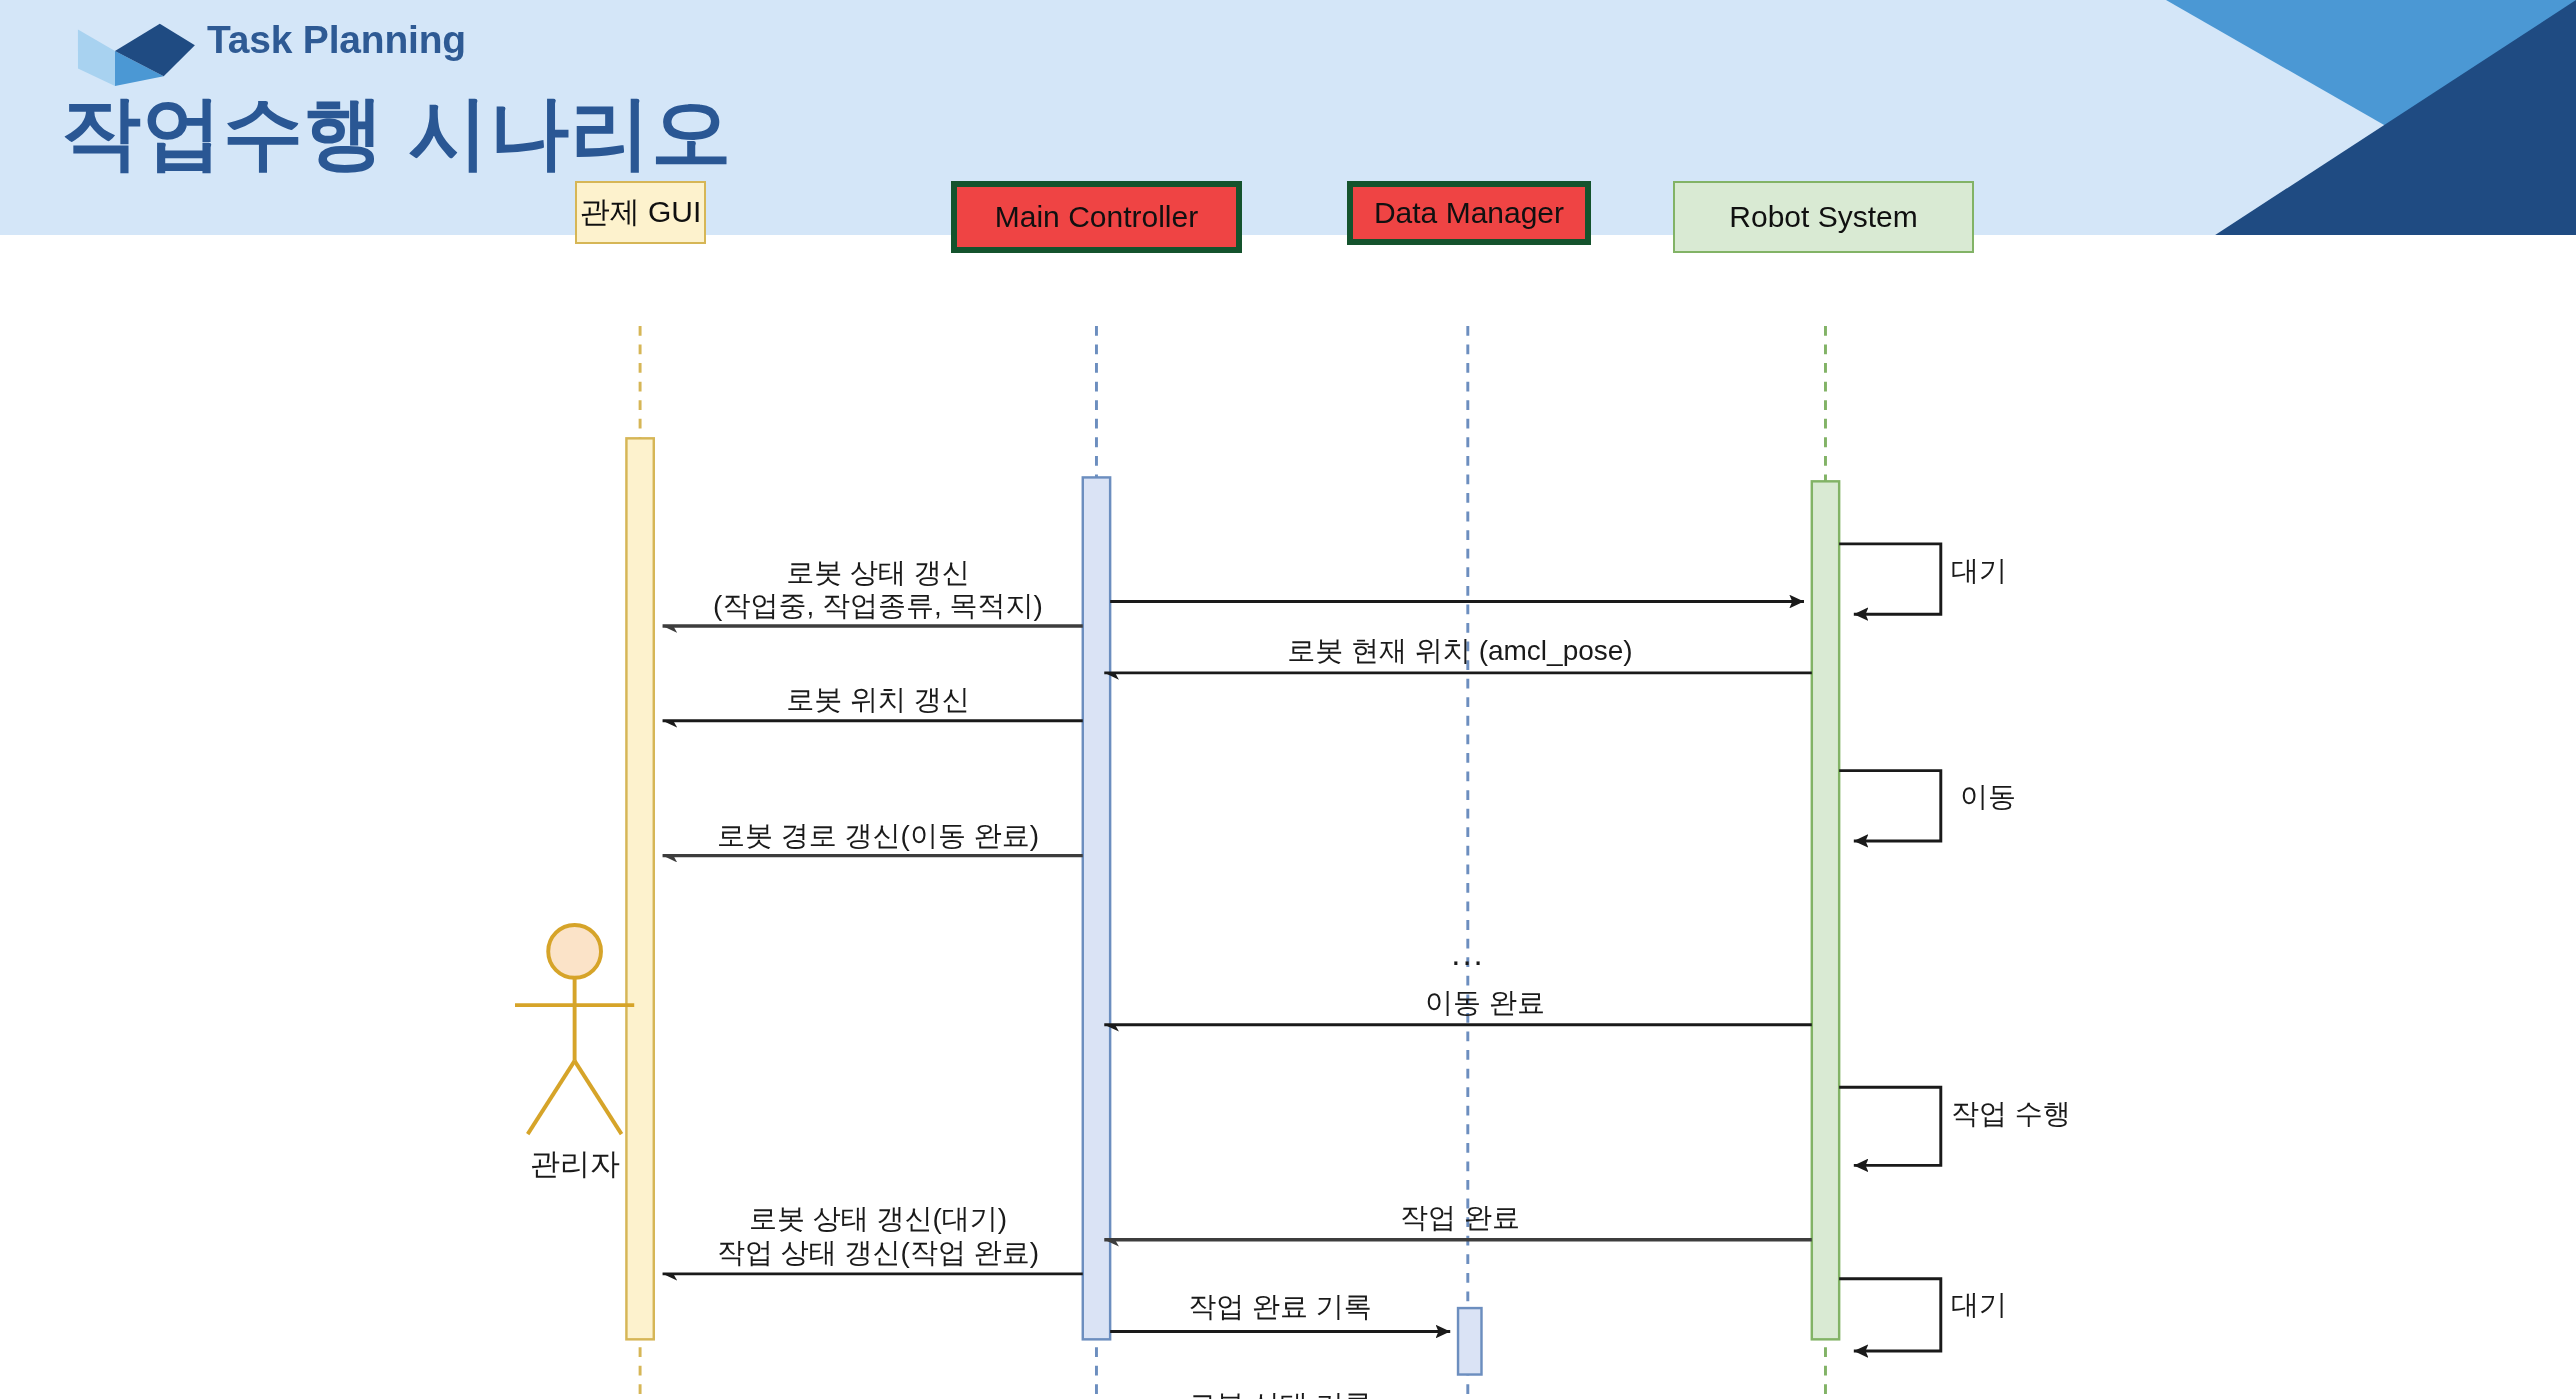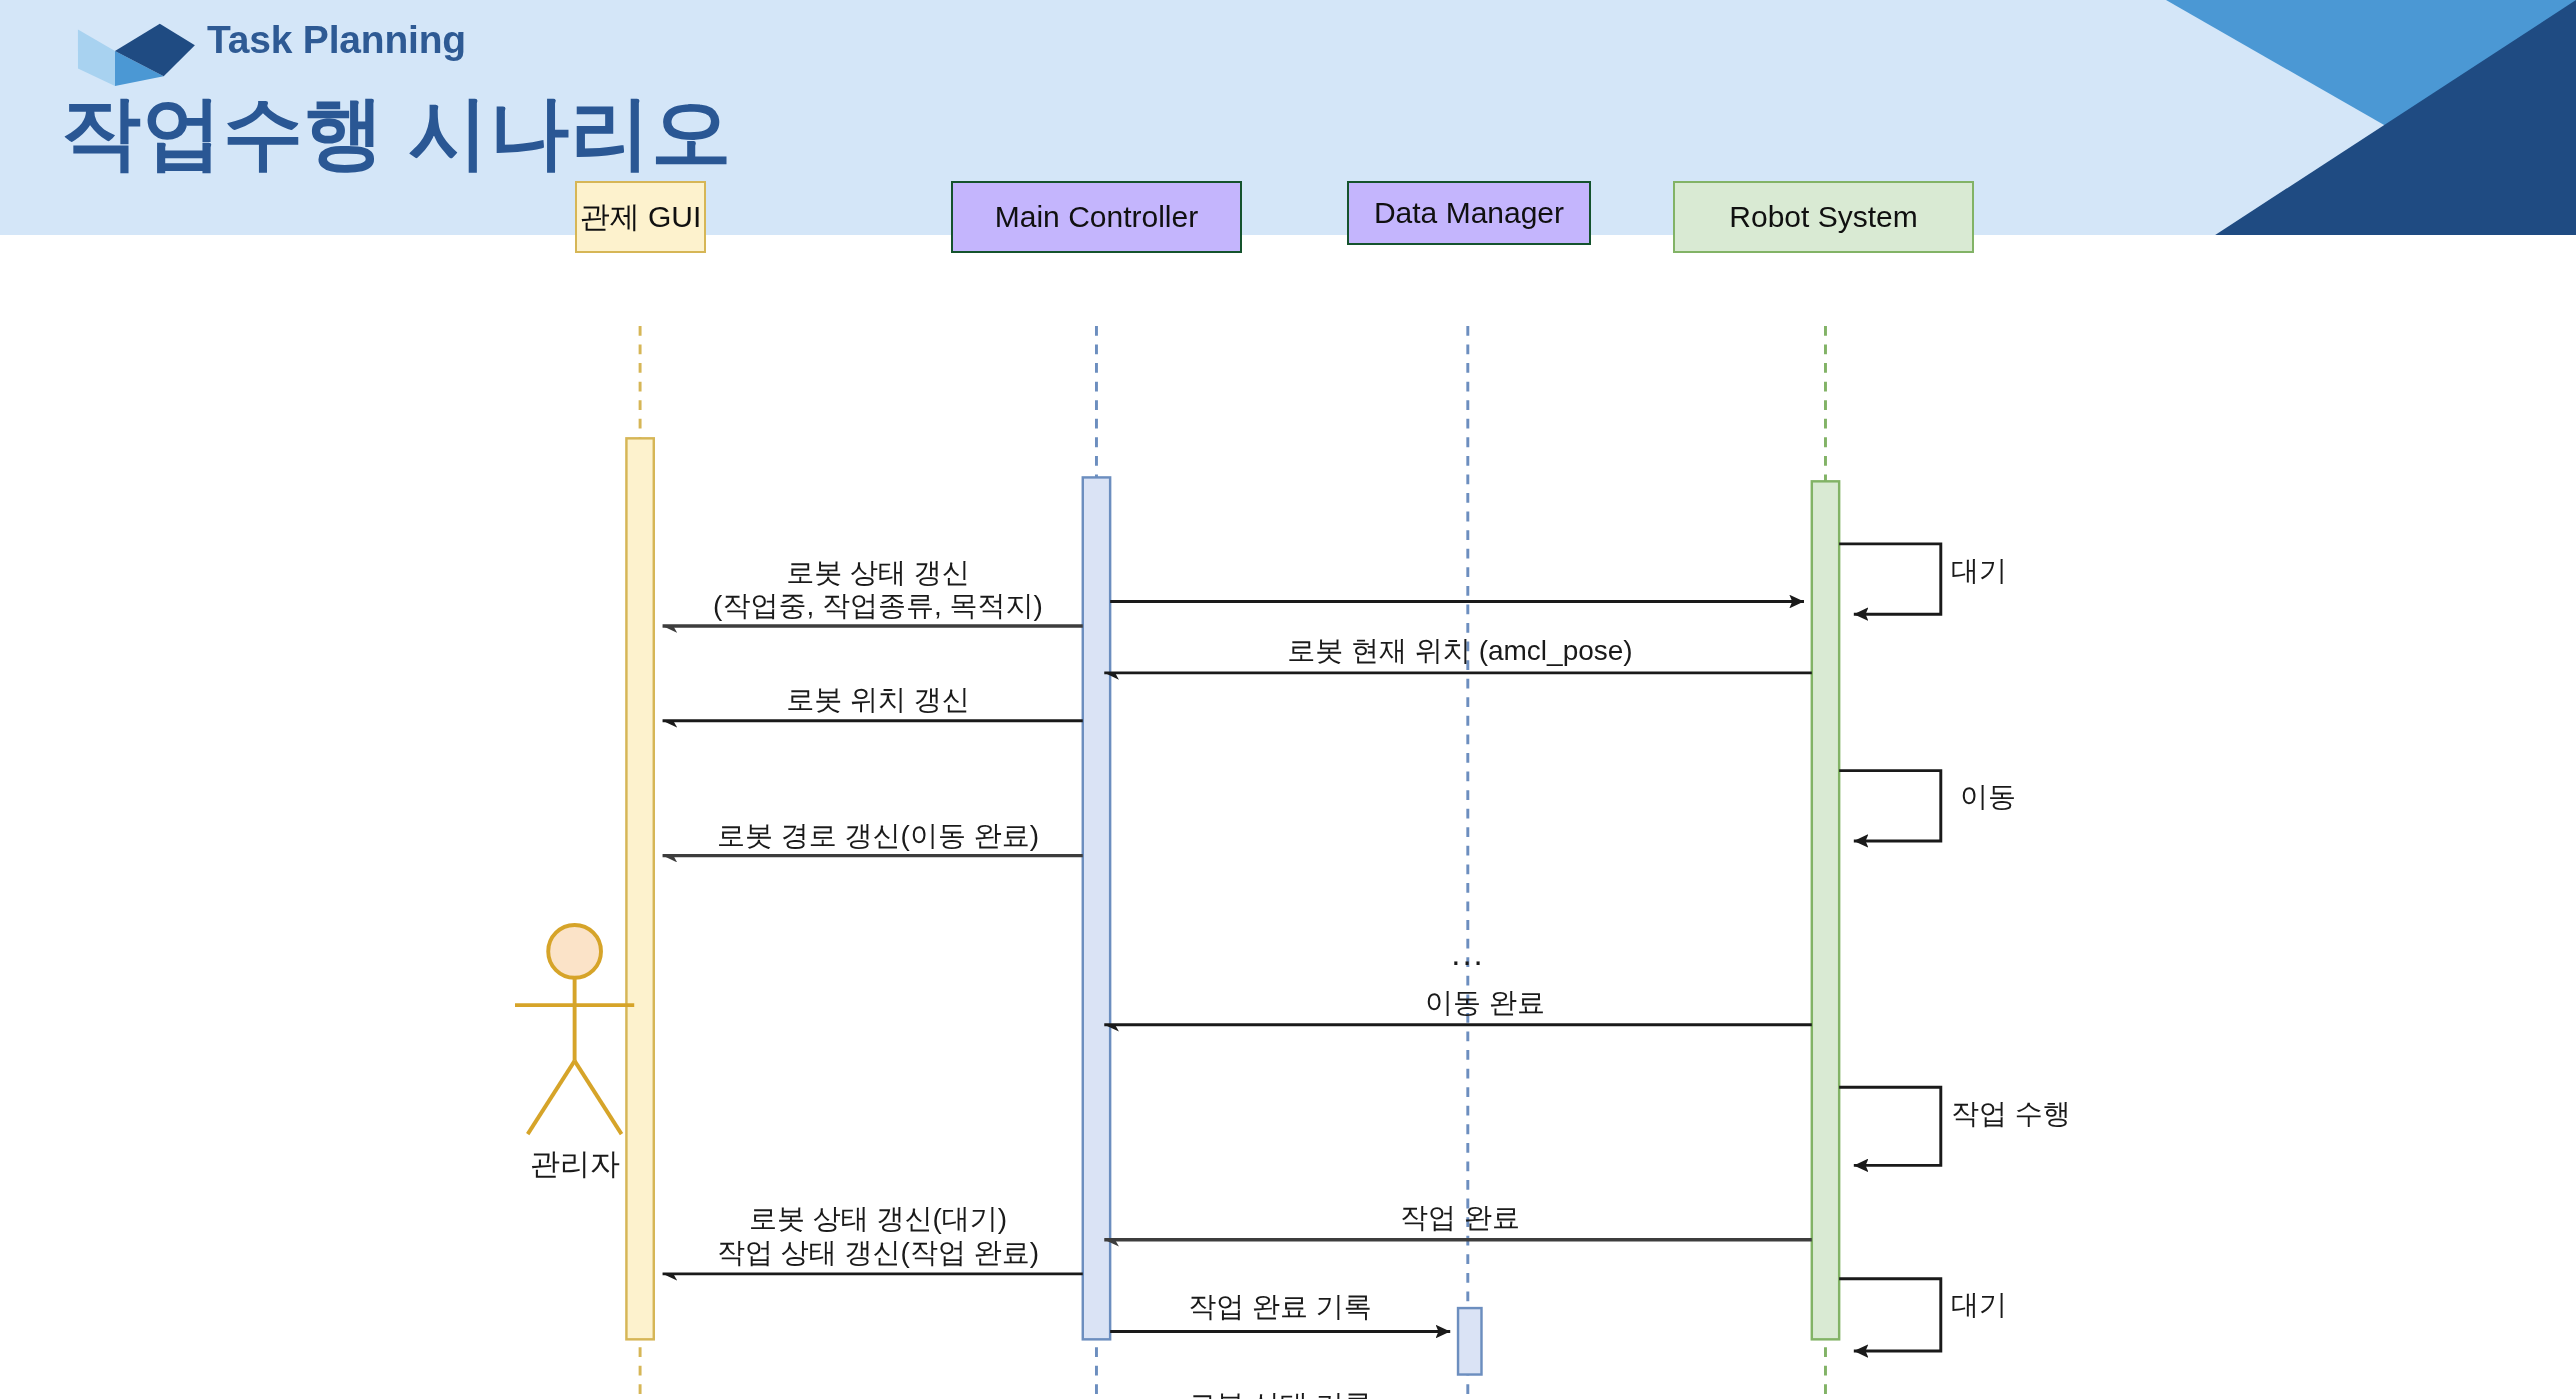--- a/index.html
+++ b/index.html
@@ -45,21 +45,21 @@
     position:absolute;font-size:28px;color:#1a1a1a;white-space:nowrap;
     line-height:1.22;
   }
   .lbl.c{transform:translateX(-50%);text-align:center;}
 
   .hdrbox{
     position:absolute;display:flex;align-items:center;justify-content:center;
     font-size:30px;color:#101010;box-sizing:border-box;white-space:nowrap;
   }
   .hdr-gui{background:#fdf2cd;border:2px solid #d6b656;}
-  .hdr-blue{background:#c4b5fd;border:2px solid #14532d;}
+  .hdr-blue{background:#ef4444;border:6px solid #14532d;}
   .hdr-green{background:#d9ead3;border:2px solid #82b366;}
 
   .actor-label{
     position:absolute;font-size:30px;color:#1a1a1a;
     transform:translateX(-50%);white-space:nowrap;
   }
 </style>
 </head>
 <body>
 
@@ -129,21 +129,21 @@
 
     <line x1="1136" y1="1222" x2="1484" y2="1222" stroke="#1a1a1a" stroke-width="3" marker-end="url(#ahFull)"></line>
 
     <circle cx="588" cy="733" r="27" fill="#fbe3c8" stroke="#d6a429" stroke-width="4"></circle>
     <line x1="588" y1="760" x2="588" y2="845" stroke="#d6a429" stroke-width="4"></line>
     <line x1="527" y1="788" x2="649" y2="788" stroke="#d6a429" stroke-width="4"></line>
     <line x1="588" y1="845" x2="540" y2="920" stroke="#d6a429" stroke-width="4"></line>
     <line x1="588" y1="845" x2="636" y2="920" stroke="#d6a429" stroke-width="4"></line>
   </svg>
 
-  <div class="hdrbox hdr-gui" style="left:575px;top:-54px;width:131px;height:72px;justify-content:center;">
+  <div class="hdrbox hdr-gui" style="left:575px;top:-54px;width:131px;height:63px;justify-content:center;">
     <span>관제 GUI</span>
   </div>
   <div class="hdrbox hdr-blue" style="left:951px;top:-54px;width:291px;height:72px;">
     <span>Main Controller</span>
   </div>
   <div class="hdrbox hdr-blue" style="left:1347px;top:-54px;width:244px;height:64px;">
     <span>Data Manager</span>
   </div>
   <div class="hdrbox hdr-green" style="left:1673px;top:-54px;width:301px;height:72px;">
     <span>Robot System</span>

